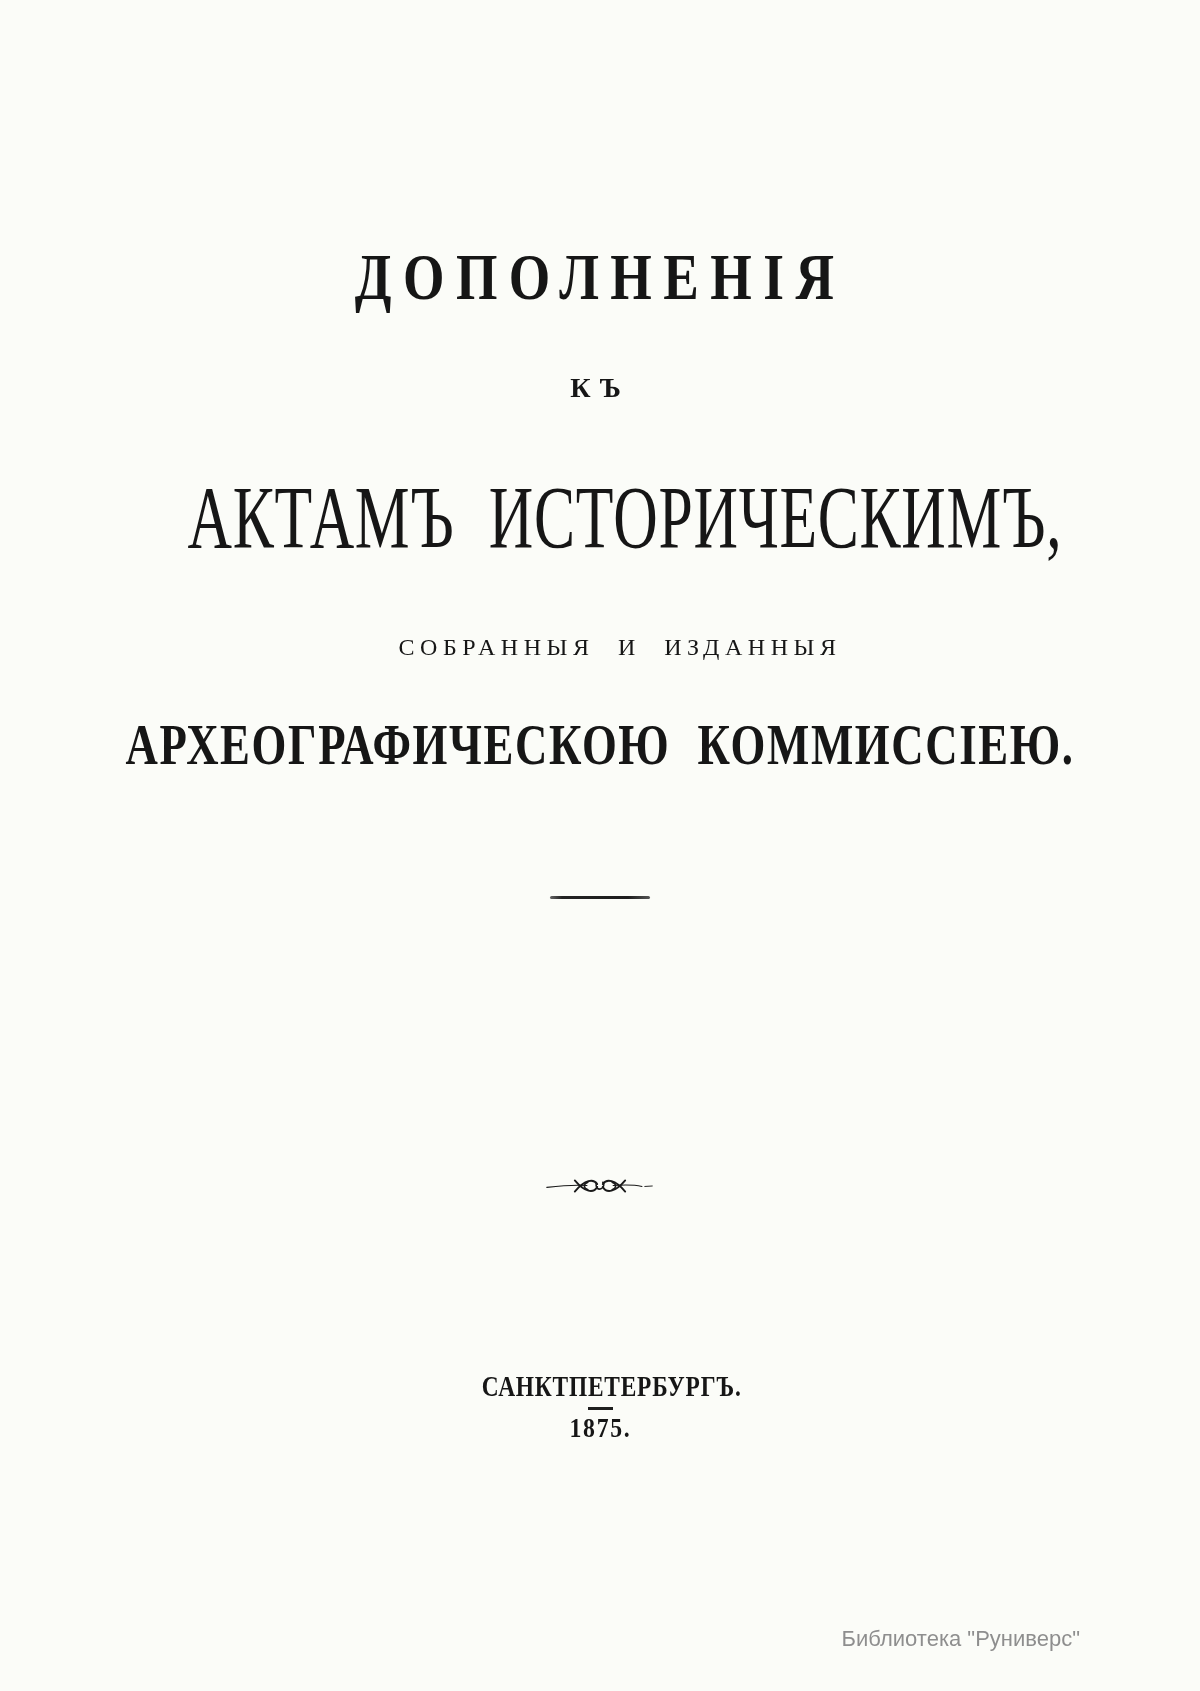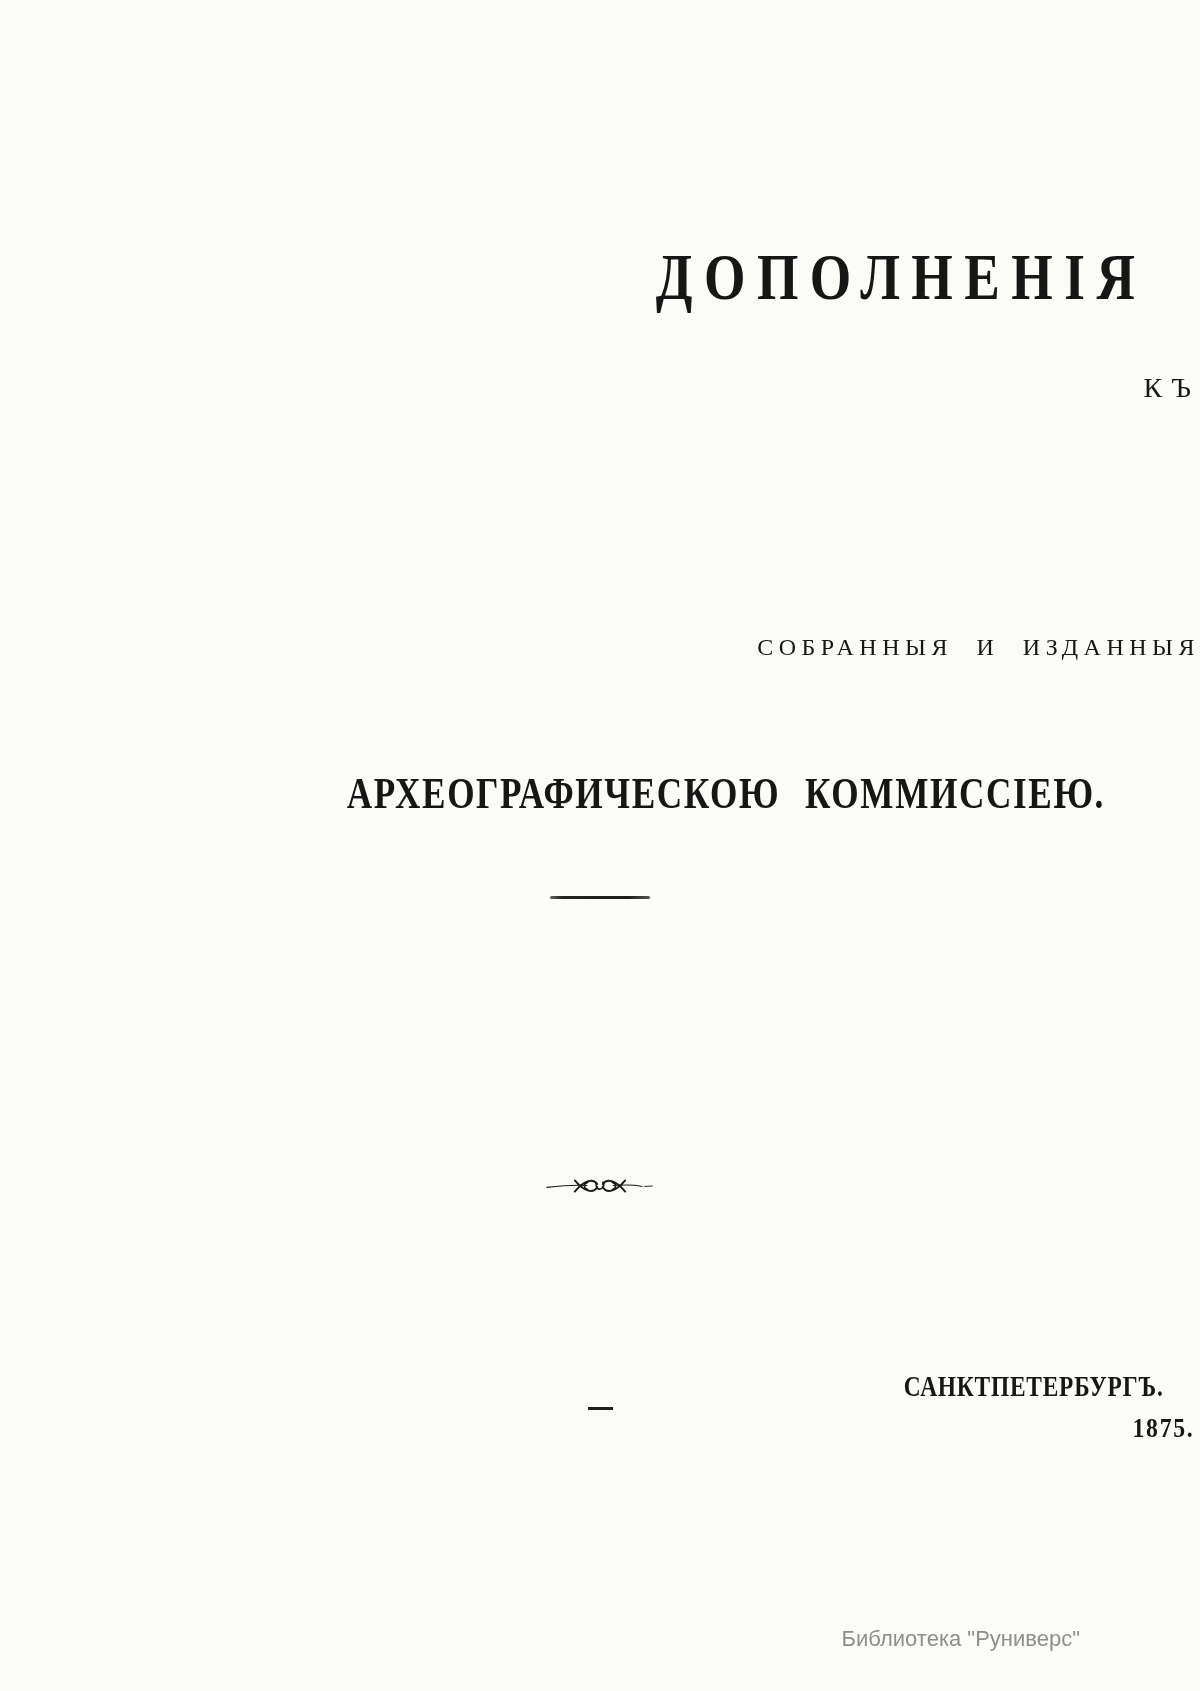--- a/index.html
+++ b/index.html
@@ -13,21 +13,21 @@
     height: 1691px;
     background: #fbfcf8;
     overflow: hidden;
     font-family: "Liberation Serif", "DejaVu Serif", serif;
     color: #161616;
   }
   .line {
     position: absolute;
     left: 0;
     right: 0;
-    text-align: right;
+    text-align: center;
     line-height: 1;
     white-space: nowrap;
   }
   .line > span {
     display: inline-block;
     transform-origin: 50% 50%;
   }
 
   
   .l-title-top {
@@ -37,21 +37,21 @@
   }
   .l-title-top > span {
     letter-spacing: 14px;
     transform: scaleX(0.82);
   }
 
   
   .l-connector {
     top: 374px;
     font-size: 28px;
-    font-weight: 400;
+    font-weight: 700;
   }
   .l-connector > span {
     letter-spacing: 9px;
   }
 
   
   .l-title-main {
     top: 474px;
     font-size: 88px;
     font-weight: 400;
@@ -69,22 +69,22 @@
     font-weight: 400;
     margin-left: 40px;
   }
   .l-edited > span {
     letter-spacing: 5.5px;
     word-spacing: 12px;
   }
 
   
   .l-commission {
-    top: 772px;
-    font-size: 44px;
+    top: 717px;
+    font-size: 56px;
     font-weight: 700;
   }
   .l-commission > span {
     letter-spacing: 2px;
     word-spacing: 18px;
     transform: scaleX(0.80);
   }
 
   
   .rule {
@@ -174,20 +174,23 @@
 <div class="page">
 
   <div class="line l-title-top">
     <span>ДОПОЛНЕНІЯ</span>
   </div>
 
   <div class="line l-connector">
     <span>КЪ</span>
   </div>
 
+  <div class="line l-title-main">
+    <span>АКТАМЪ ИСТОРИЧЕСКИМЪ,</span>
+  </div>
 
   <div class="line l-edited">
     <span>СОБРАННЫЯ И ИЗДАННЫЯ</span>
   </div>
 
   <div class="line l-commission">
     <span>АРХЕОГРАФИЧЕСКОЮ КОММИССІЕЮ.</span>
   </div>
 
   <div class="rule"></div>

